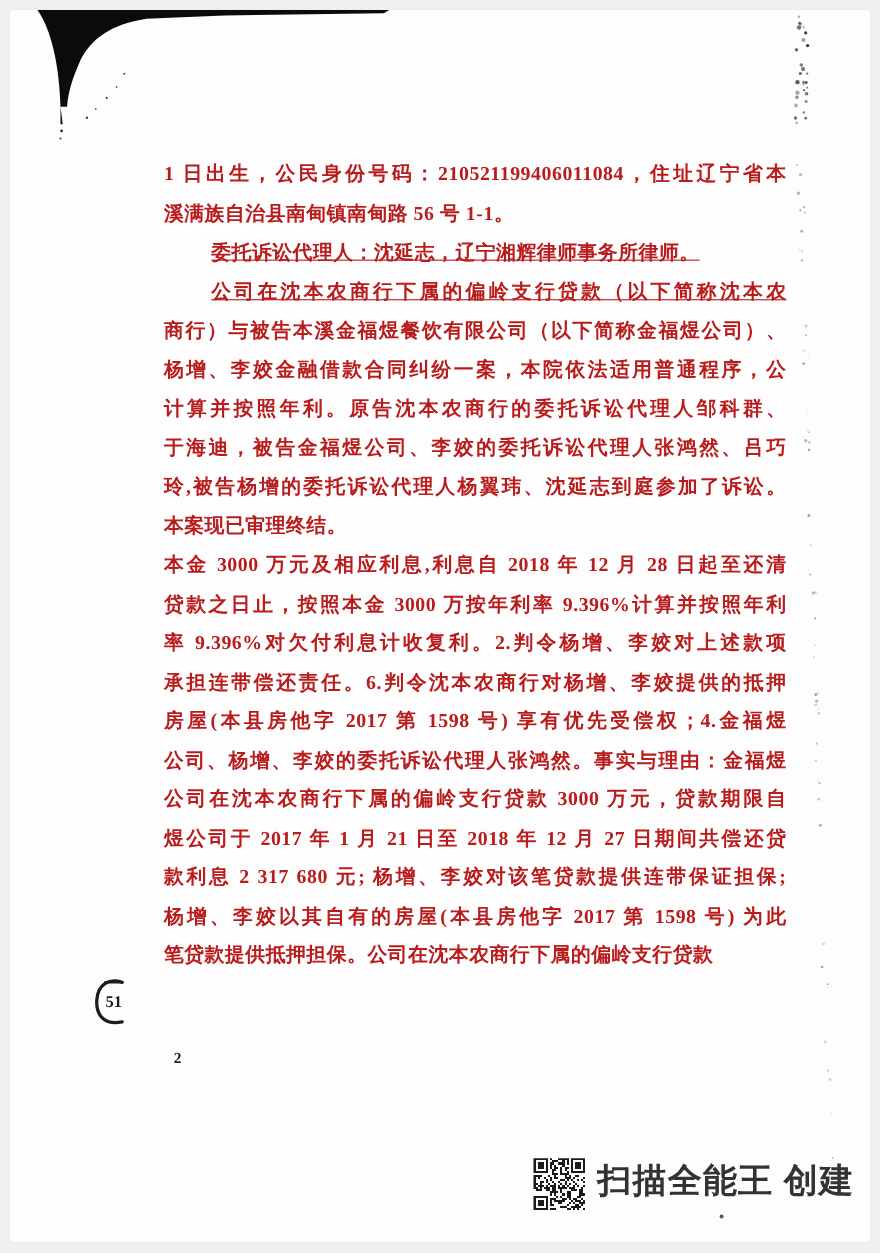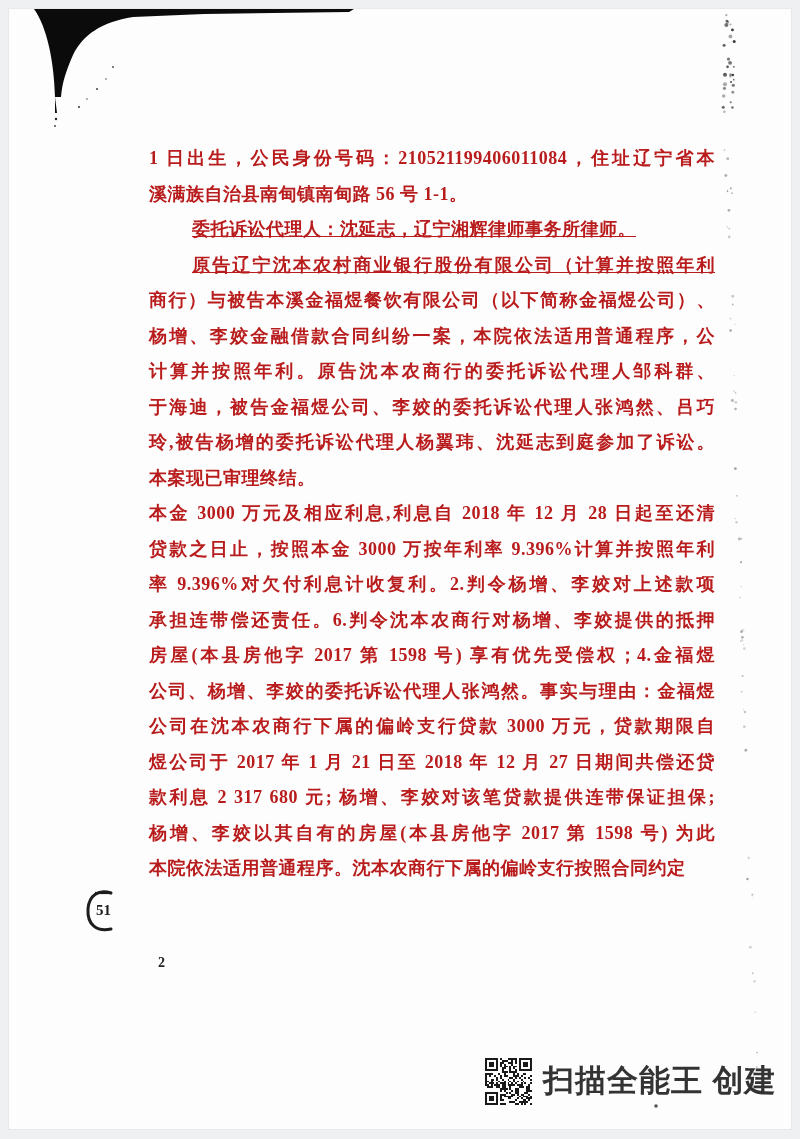--- a/index.html
+++ b/index.html
@@ -26,21 +26,21 @@
   .line.indent{text-indent:43px;text-decoration:underline;}
   .page-number{
     position:absolute;left:149px;top:946px;
     font-size:14px;font-weight:700;color:#222;
   }
   .margin-mark{
     position:absolute;left:72px;top:876px;width:40px;height:52px;
   }
   .watermark{
     position:absolute;left:476px;top:1044px;height:56px;
-    display:flex;align-items:center;gap:11px;
+    display:flex;gap:11px;
   }
   .qr{width:47px;height:47px;display:block;}
   .wm-text{
     font-family:"Liberation Sans","DejaVu Sans",sans-serif;
     font-size:31px;font-weight:700;color:#333;letter-spacing:1px;
     white-space:nowrap;
   }
   .artifact{position:absolute;pointer-events:none;}
 </style>
 </head>
@@ -162,40 +162,40 @@
 
   <div class="doc-text" id="doc-text">
       <div>
         <div class="line">1 日出生，公民身份号码：210521199406011084，住址辽宁省本</div>
         <div class="line no-stretch">溪满族自治县南甸镇南甸路 56 号 1-1。</div>
       </div>
       <div>
         <div class="line indent no-stretch">委托诉讼代理人：沈延志，辽宁湘辉律师事务所律师。</div>
       </div>
       <div>
-        <div class="line indent">原告辽宁沈本农村商业银行股份有限公司（计算并按照年利</div>
+        <div class="line indent">公司在沈本农商行下属的偏岭支行贷款（以下简称沈本农</div>
         <div class="line">商行）与被告本溪金福煜餐饮有限公司（以下简称金福煜公司）、</div>
         <div class="line">杨增、李姣金融借款合同纠纷一案，本院依法适用普通程序，公</div>
         <div class="line">计算并按照年利。原告沈本农商行的委托诉讼代理人邹科群、</div>
         <div class="line">于海迪，被告金福煜公司、李姣的委托诉讼代理人张鸿然、吕巧</div>
         <div class="line">玲,被告杨增的委托诉讼代理人杨翼玮、沈延志到庭参加了诉讼。</div>
         <div class="line no-stretch">本案现已审理终结。</div>
       </div>
       <div>
         <div class="line">本金 3000 万元及相应利息,利息自 2018 年 12 月 28 日起至还清</div>
         <div class="line">贷款之日止，按照本金 3000 万按年利率 9.396%计算并按照年利</div>
         <div class="line">率 9.396%对欠付利息计收复利。2.判令杨增、李姣对上述款项</div>
         <div class="line">承担连带偿还责任。6.判令沈本农商行对杨增、李姣提供的抵押</div>
         <div class="line">房屋(本县房他字 2017 第 1598 号)  享有优先受偿权；4.金福煜</div>
         <div class="line">公司、杨增、李姣的委托诉讼代理人张鸿然。事实与理由：金福煜</div>
         <div class="line">公司在沈本农商行下属的偏岭支行贷款 3000 万元，贷款期限自</div>
         <div class="line">煜公司于 2017 年 1 月 21 日至 2018 年 12 月 27 日期间共偿还贷</div>
         <div class="line">款利息 2 317 680 元; 杨增、李姣对该笔贷款提供连带保证担保;</div>
         <div class="line">杨增、李姣以其自有的房屋(本县房他字 2017 第 1598 号)  为此</div>
-        <div class="line no-stretch">本院依法适用普通程序。沈本农商行下属的偏岭支行按照合同约定</div>
+        <div class="line no-stretch">笔贷款提供抵押担保。公司在沈本农商行下属的偏岭支行贷款</div>
       </div>
     </div>
 
   <div class="page-number">2</div>
 
   <div class="watermark">
     <svg class="qr" id="qr-svg" viewBox="0 0 25 25" shape-rendering="crispEdges">
         <rect x="0" y="0" width="7" height="7" fill="#1a1a1a"></rect>
         <rect x="1" y="1" width="5" height="5" fill="#fdfdfd"></rect>
         <rect x="2" y="2" width="3" height="3" fill="#1a1a1a"></rect>

